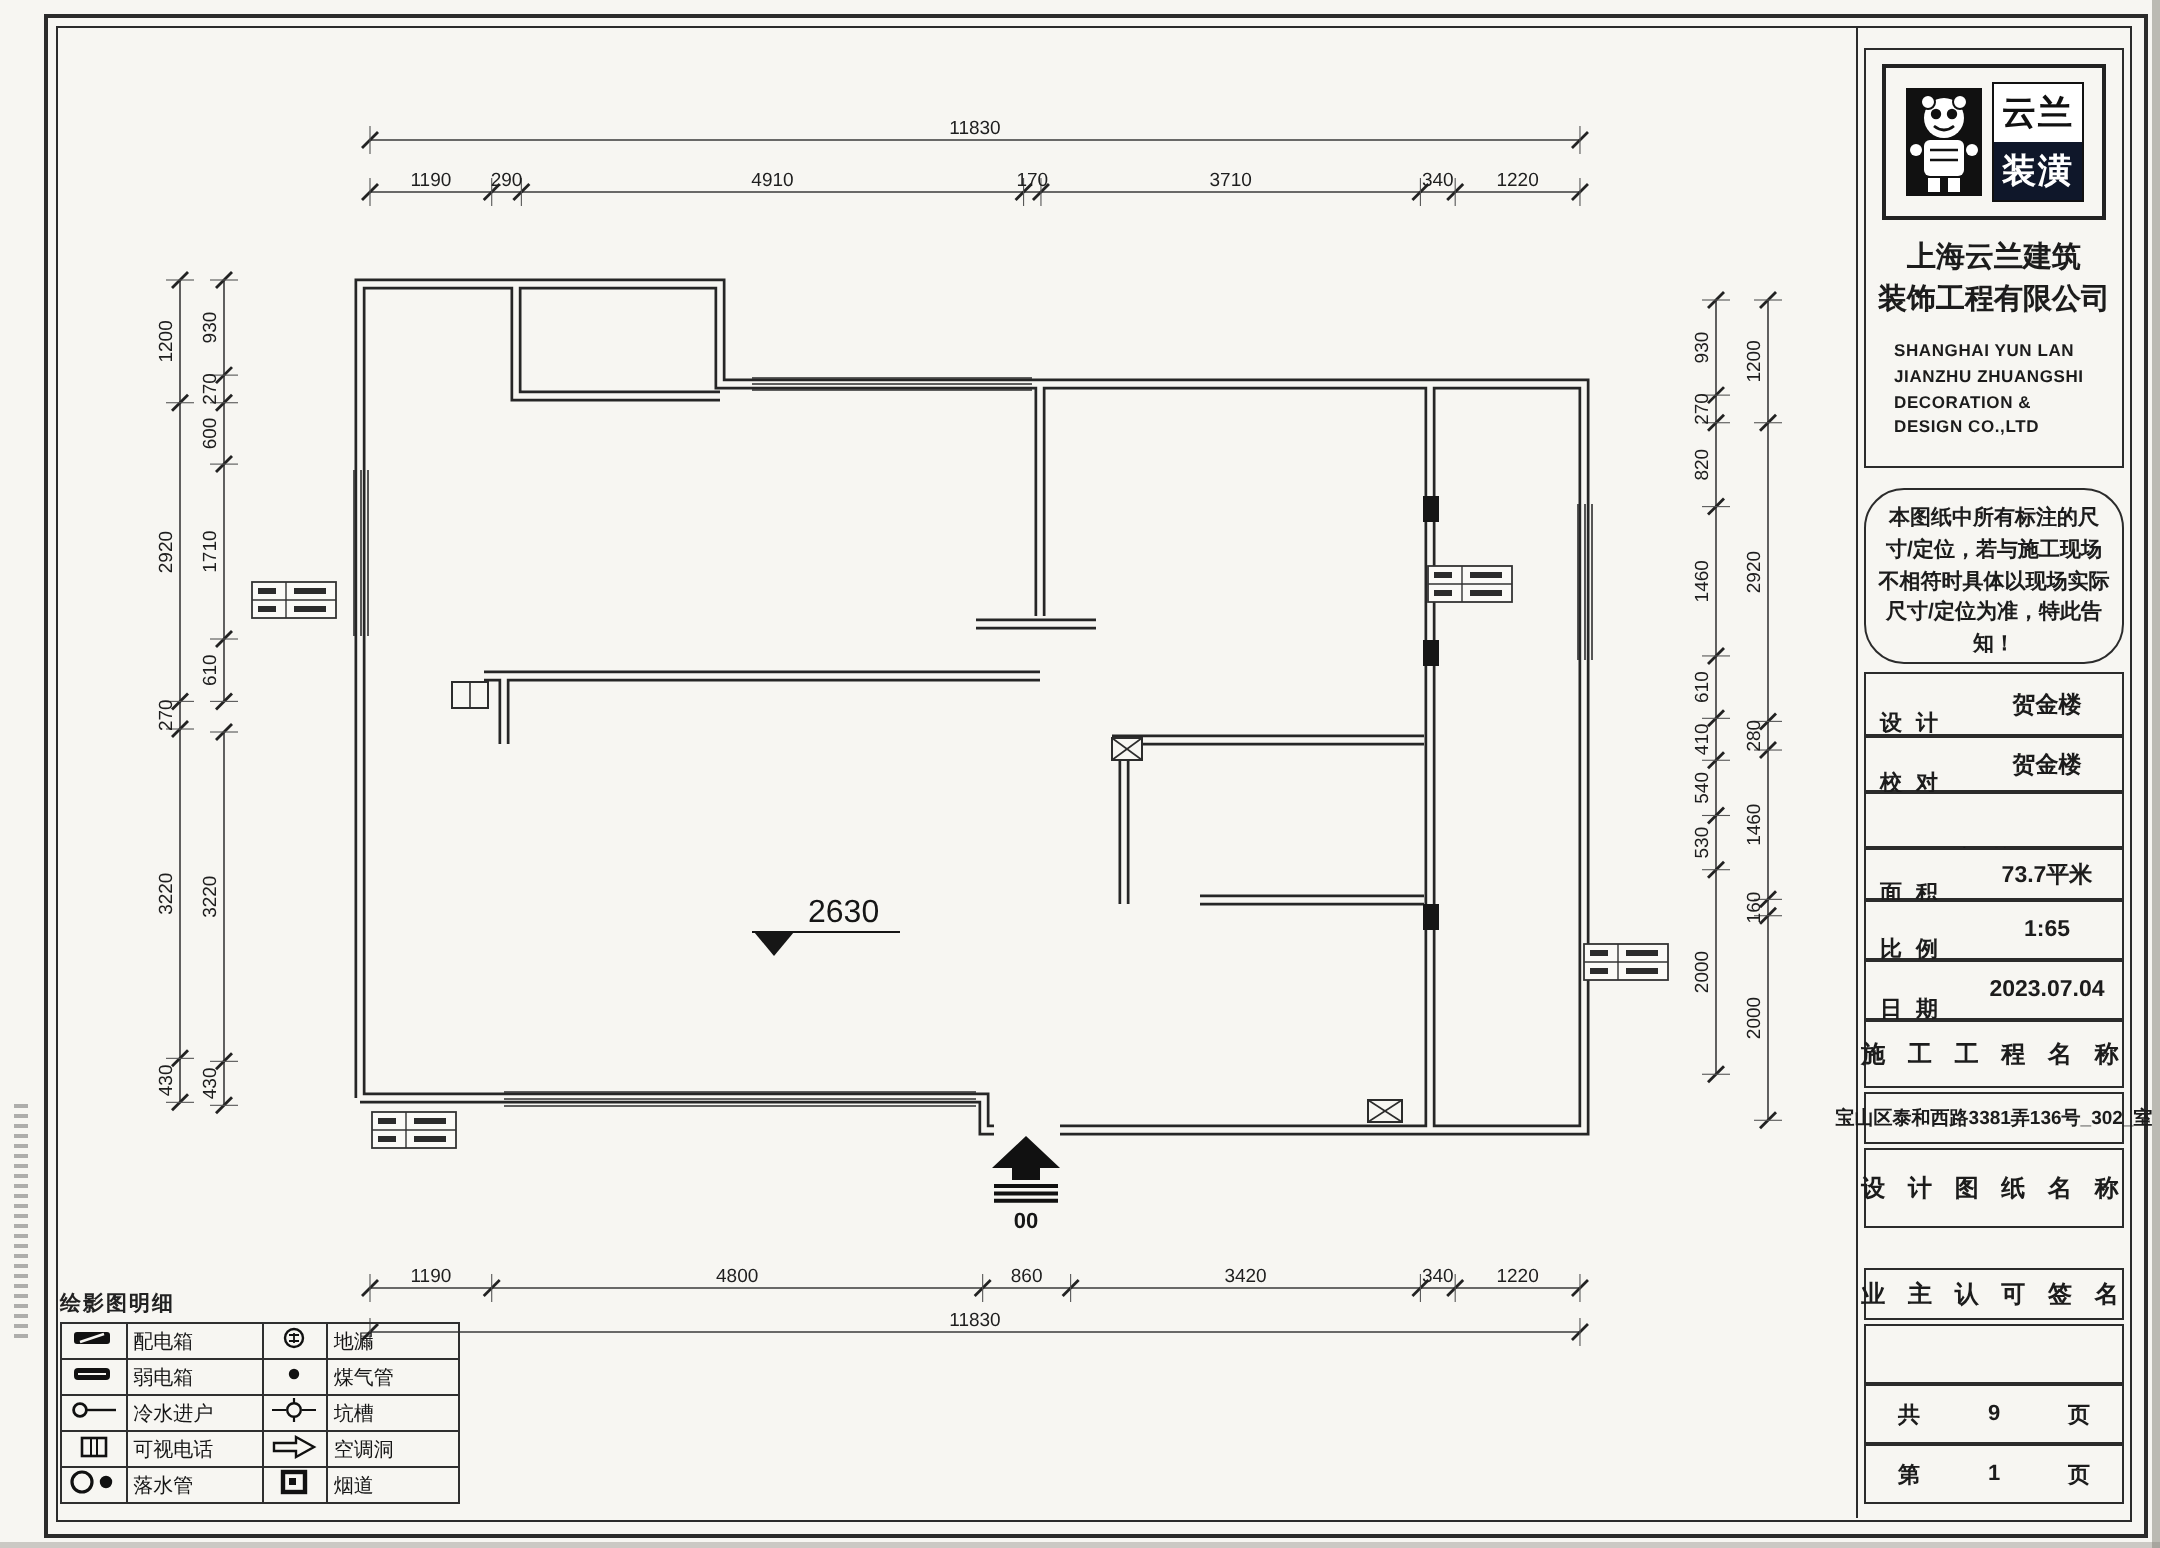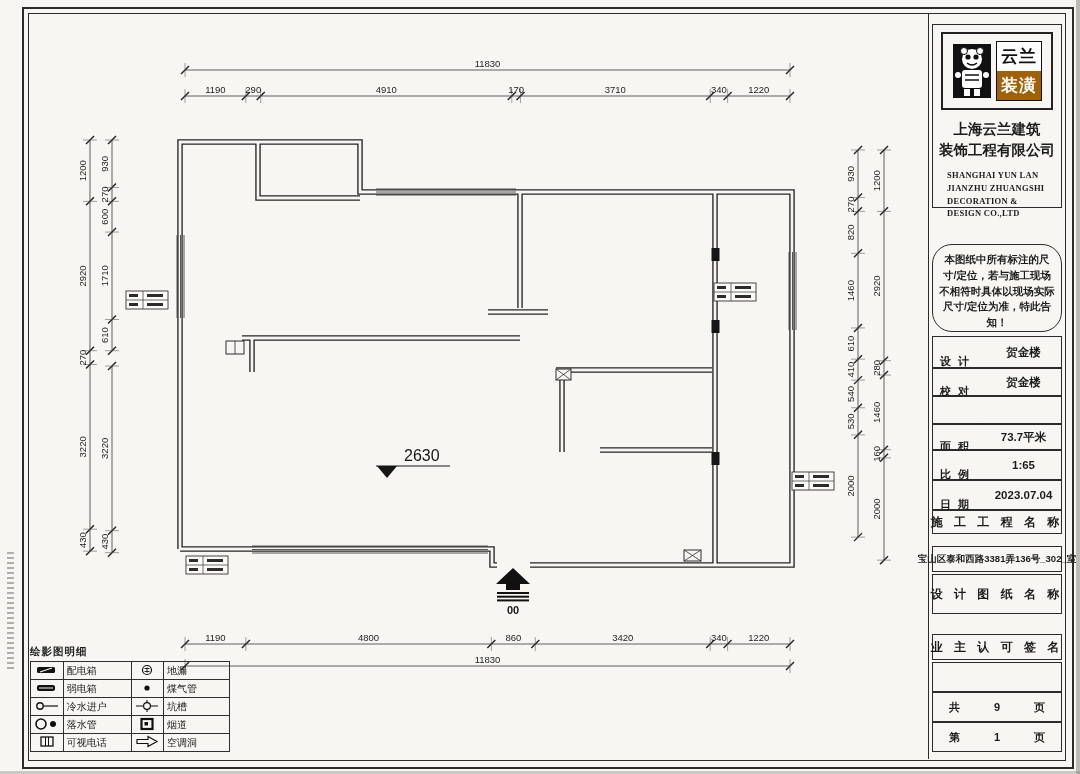--- a/index.html
+++ b/index.html
@@ -27,21 +27,21 @@
   .xbox{fill:#f7f6f2;stroke:#2c2c2c;stroke-width:1;}
   .xline{stroke:#2c2c2c;stroke-width:.8;}
   .lvl-text{font-size:16px;fill:#161616;}
   .entr-text{font-size:11px;font-weight:bold;fill:#161616;text-anchor:middle;}
   
   .titleblock{position:absolute;left:932px;top:0;width:130px;height:774px;color:#1c1c1c;}
   .tb-sec{position:absolute;left:0;right:0;border:1.5px solid #2b2b2b;background:#f7f6f2;box-sizing:border-box;}
   .logo-box{margin:7px auto 0;width:108px;height:74px;border:2px solid #222;display:flex;align-items:center;justify-content:center;gap:4px;}
   .brand{width:44px;height:58px;display:flex;flex-direction:column;border:1px solid #111;}
   .brand-top{flex:1;display:flex;align-items:center;justify-content:center;font-weight:bold;font-size:17px;background:#fff;color:#111;letter-spacing:1px;}
-  .brand-bottom{flex:1;display:flex;align-items:center;justify-content:center;font-weight:bold;font-size:17px;background:#a16207;color:#fff;letter-spacing:1px;}
+  .brand-bottom{flex:1;display:flex;align-items:center;justify-content:center;font-weight:bold;font-size:17px;background:#0f172a;color:#fff;letter-spacing:1px;}
   .cn-name{text-align:center;font-weight:bold;font-size:14.5px;line-height:1.45;margin-top:9px;}
   .en-name{text-align:left;font-weight:bold;font-size:8.5px;line-height:1.5;margin:8px 0 0 14px;letter-spacing:.3px;}
   .notice{font-weight:bold;font-size:10.5px;line-height:1.5;padding:7px 6px;text-align:center;border-radius:20px;}
   .tb-row{display:flex;align-items:center;}
   .tb-row .lbl{width:46px;padding-left:7px;display:flex;flex-direction:column;justify-content:center;}
   .tb-row .lbl b{font-size:11px;letter-spacing:2px;white-space:nowrap;margin-top:25px;}
   .tb-row .lbl i{font-style:normal;font-size:5px;color:#333;transform:scale(.9);transform-origin:left;}
   .tb-row .val{flex:1;text-align:center;font-size:11.5px;font-weight:bold;}
   .tb-head{display:flex;align-items:center;justify-content:center;font-weight:bold;font-size:12px;letter-spacing:4px;white-space:nowrap;}
   .tb-addr{display:flex;align-items:center;justify-content:center;font-size:9.5px;font-weight:bold;white-space:nowrap;}
@@ -302,21 +302,21 @@
         <text x="880" y="286.0324" class="dimtext" transform="rotate(-90 880 286.0324)">2920</text>
         <text x="880" y="367.8564" class="dimtext" transform="rotate(-90 880 367.8564)">280</text>
         <text x="880" y="412.34819999999996" class="dimtext" transform="rotate(-90 880 412.34819999999996)">1460</text>
         <text x="880" y="453.7715999999999" class="dimtext" transform="rotate(-90 880 453.7715999999999)">160</text>
         <text x="880" y="509.0028" class="dimtext" transform="rotate(-90 880 509.0028)">2000</text>
       </g>
   </svg>
 
   
   <div class="titleblock">
-    <div class="tb-sec" style="top:24px;height:184px;font-family:Liberation Serif, serif;">
+    <div class="tb-sec" style="top:24px;height:210px;">
       <div class="logo-box">
         <svg width="40" height="56" viewBox="0 0 40 56">
           <rect x="1" y="1" width="38" height="54" fill="#111"></rect>
           <circle cx="20" cy="16" r="10" fill="#fff"></circle>
           <circle cx="12" cy="8" r="3.5" fill="#fff" stroke="#111"></circle>
           <circle cx="28" cy="8" r="3.5" fill="#fff" stroke="#111"></circle>
           <circle cx="16" cy="14" r="2.6" fill="#111"></circle>
           <circle cx="24" cy="14" r="2.6" fill="#111"></circle>
           <path d="M15,20 Q20,24 25,20" stroke="#111" fill="none" stroke-width="1.4"></path>
           <rect x="10" y="27" width="20" height="18" rx="3" fill="#fff"></rect>
@@ -381,21 +381,21 @@
       <div class="val">1:65</div>
     </div>
     <div class="tb-sec tb-row" style="top:480px;height:30px;">
       <div class="lbl">
           <b>日 期</b>
           <i>DATE</i>
         </div>
       <div class="val">2023.07.04</div>
     </div>
 
-    <div class="tb-sec tb-head" style="top:510px;height:24px;">施 工 工 程 名 称</div>
+    <div class="tb-sec tb-head" style="top:510px;height:34px;">施 工 工 程 名 称</div>
     <div class="tb-sec tb-addr" style="top:546px;height:26px;">宝山区泰和西路3381弄136号_302_室</div>
     <div class="tb-sec tb-head" style="top:574px;height:40px;">设 计 图 纸 名 称</div>
     <div class="tb-sec tb-head" style="top:634px;height:26px;">业 主 认 可 签 名</div>
     <div class="tb-sec" style="top:662px;height:30px;"></div>
     <div class="tb-sec tb-pages" style="top:692px;height:30px;">
       <span>共</span>
       <span>9</span>
       <span>页</span>
     </div>
     <div class="tb-sec tb-pages" style="top:722px;height:30px;">
@@ -446,43 +446,43 @@
         <td class="lab">冷水进户</td>
         <td class="sym">
           <svg width="24" height="14">
                 <circle cx="12" cy="7" r="3.4" fill="none" stroke="#111" stroke-width="1.2"></circle>
                 <path d="M1,7 h7 M16,7 h7 M12,1 v3 M12,10 v3" stroke="#111" stroke-width="1.1"></path>
               </svg></td>
         <td class="lab">坑槽</td>
       </tr>
       <tr>
         <td class="sym">
+          <svg width="16" height="13">
+                <rect x="2" y="2" width="12" height="9" fill="none" stroke="#111" stroke-width="1.3"></rect>
+                <line x1="6.5" y1="2" x2="6.5" y2="11" stroke="#111" stroke-width="1"></line>
+                <line x1="9.5" y1="2" x2="9.5" y2="11" stroke="#111" stroke-width="1"></line>
+              </svg></td>
+        <td class="lab">可视电话</td>
+        <td class="sym">
+          <svg width="24" height="13">
+                <polygon points="2,4.5 13,4.5 13,1.5 22,6.5 13,11.5 13,8.5 2,8.5" fill="none" stroke="#111" stroke-width="1.2"></polygon>
+              </svg></td>
+        <td class="lab">空调洞</td>
+      </tr>
+      <tr>
+        <td class="sym">
           <svg width="26" height="14">
                 <circle cx="7" cy="7" r="5" fill="none" stroke="#111" stroke-width="1.6"></circle>
                 <circle cx="19" cy="7" r="2.6" fill="#111"></circle>
                 <circle cx="19" cy="7" r="2.6" fill="none" stroke="#111"></circle>
               </svg></td>
         <td class="lab">落水管</td>
         <td class="sym">
           <svg width="16" height="14">
                 <rect x="2.5" y="2" width="11" height="10" fill="none" stroke="#111" stroke-width="2.2"></rect>
                 <rect x="5.5" y="5" width="3.5" height="3.5" fill="#111"></rect>
               </svg></td>
         <td class="lab">烟道</td>
-      </tr>
-      <tr>
-        <td class="sym">
-          <svg width="16" height="13">
-                <rect x="2" y="2" width="12" height="9" fill="none" stroke="#111" stroke-width="1.3"></rect>
-                <line x1="6.5" y1="2" x2="6.5" y2="11" stroke="#111" stroke-width="1"></line>
-                <line x1="9.5" y1="2" x2="9.5" y2="11" stroke="#111" stroke-width="1"></line>
-              </svg></td>
-        <td class="lab">可视电话</td>
-        <td class="sym">
-          <svg width="24" height="13">
-                <polygon points="2,4.5 13,4.5 13,1.5 22,6.5 13,11.5 13,8.5 2,8.5" fill="none" stroke="#111" stroke-width="1.2"></polygon>
-              </svg></td>
-        <td class="lab">空调洞</td>
       </tr>
     </tbody>
       </table>
   </div>
 </div>
 
 </body></html>

